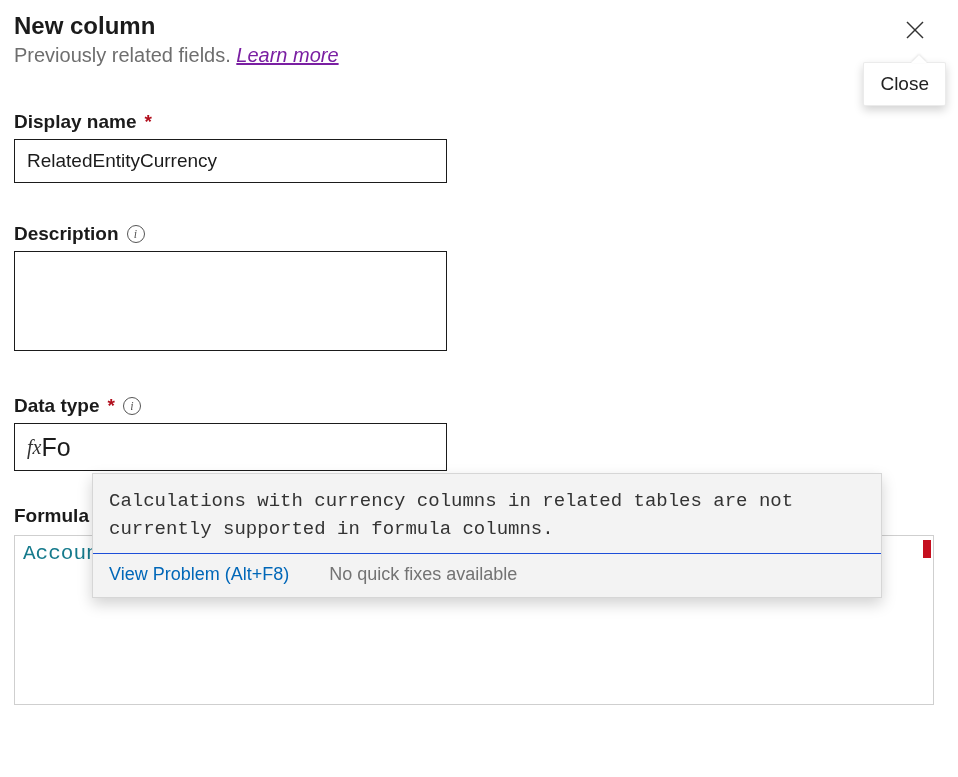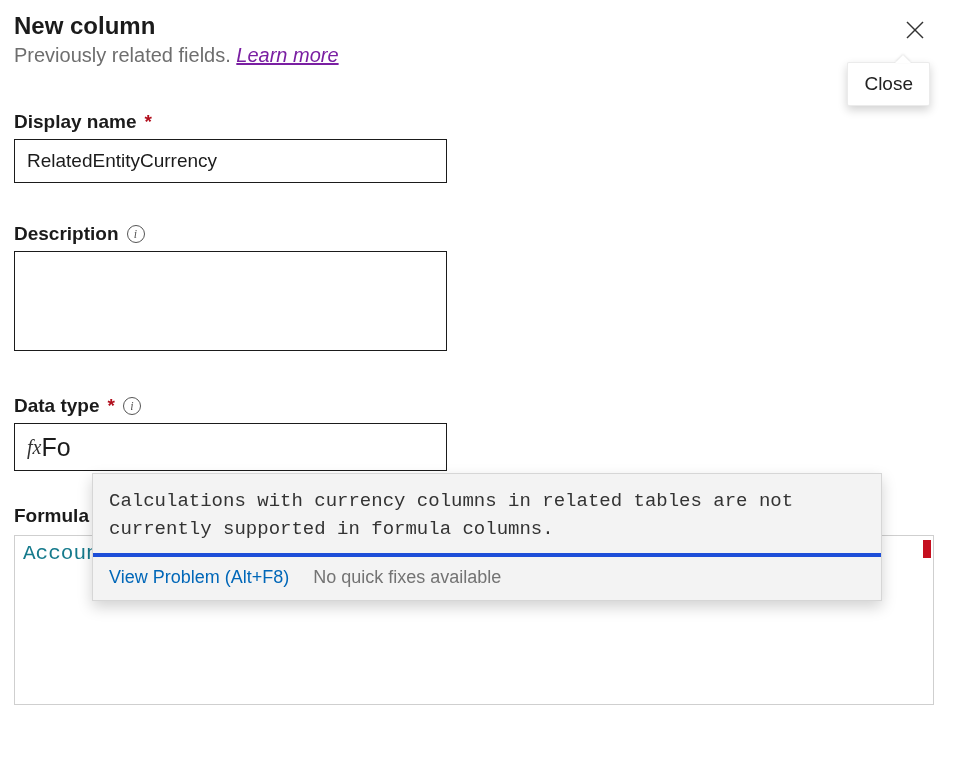--- a/index.html
+++ b/index.html
@@ -121,21 +121,21 @@
     top: 14px; right: 28px;
     font-size: 28px;
     line-height: 1;
     color: #333;
     cursor: pointer;
     background: none; border: none;
     padding: 4px;
   }
   .close-tooltip {
     position: absolute;
-    top: 62px; right: 28px;
+    top: 62px; right: 12px;
     background: #fff;
     border: 1px solid rgba(0,0,0,0.08);
     box-shadow: 0 4px 10px rgba(0,0,0,0.18);
     padding: 10px 16px;
     font-size: 19px;
     color: #222;
     border-radius: 2px;
   }
   .close-tooltip::before {
     content: "";
@@ -155,26 +155,26 @@
     background: #f3f3f3;
     border: 1px solid #d6d6d6;
     box-shadow: 0 6px 14px rgba(0,0,0,0.18);
     font-family: Consolas, "Courier New", monospace;
     font-size: 19px;
     color: #333;
   }
   .hover-msg {
     padding: 14px 16px 10px 16px;
     line-height: 1.45;
-    border-bottom: 4px solid #1d4ed8;
+    border-bottom: 1px solid #1d4ed8;
   }
   .hover-actions {
     padding: 10px 16px 12px 16px;
     display: flex;
-    gap: 24px;
+    gap: 40px;
     align-items: center;
     font-family: "Segoe UI", sans-serif;
     font-size: 18px;
   }
   .hover-link { color: #0067b8; cursor: pointer; }
   .hover-grey { color: #737373; }
 </style>
 </head>
 <body>
 

